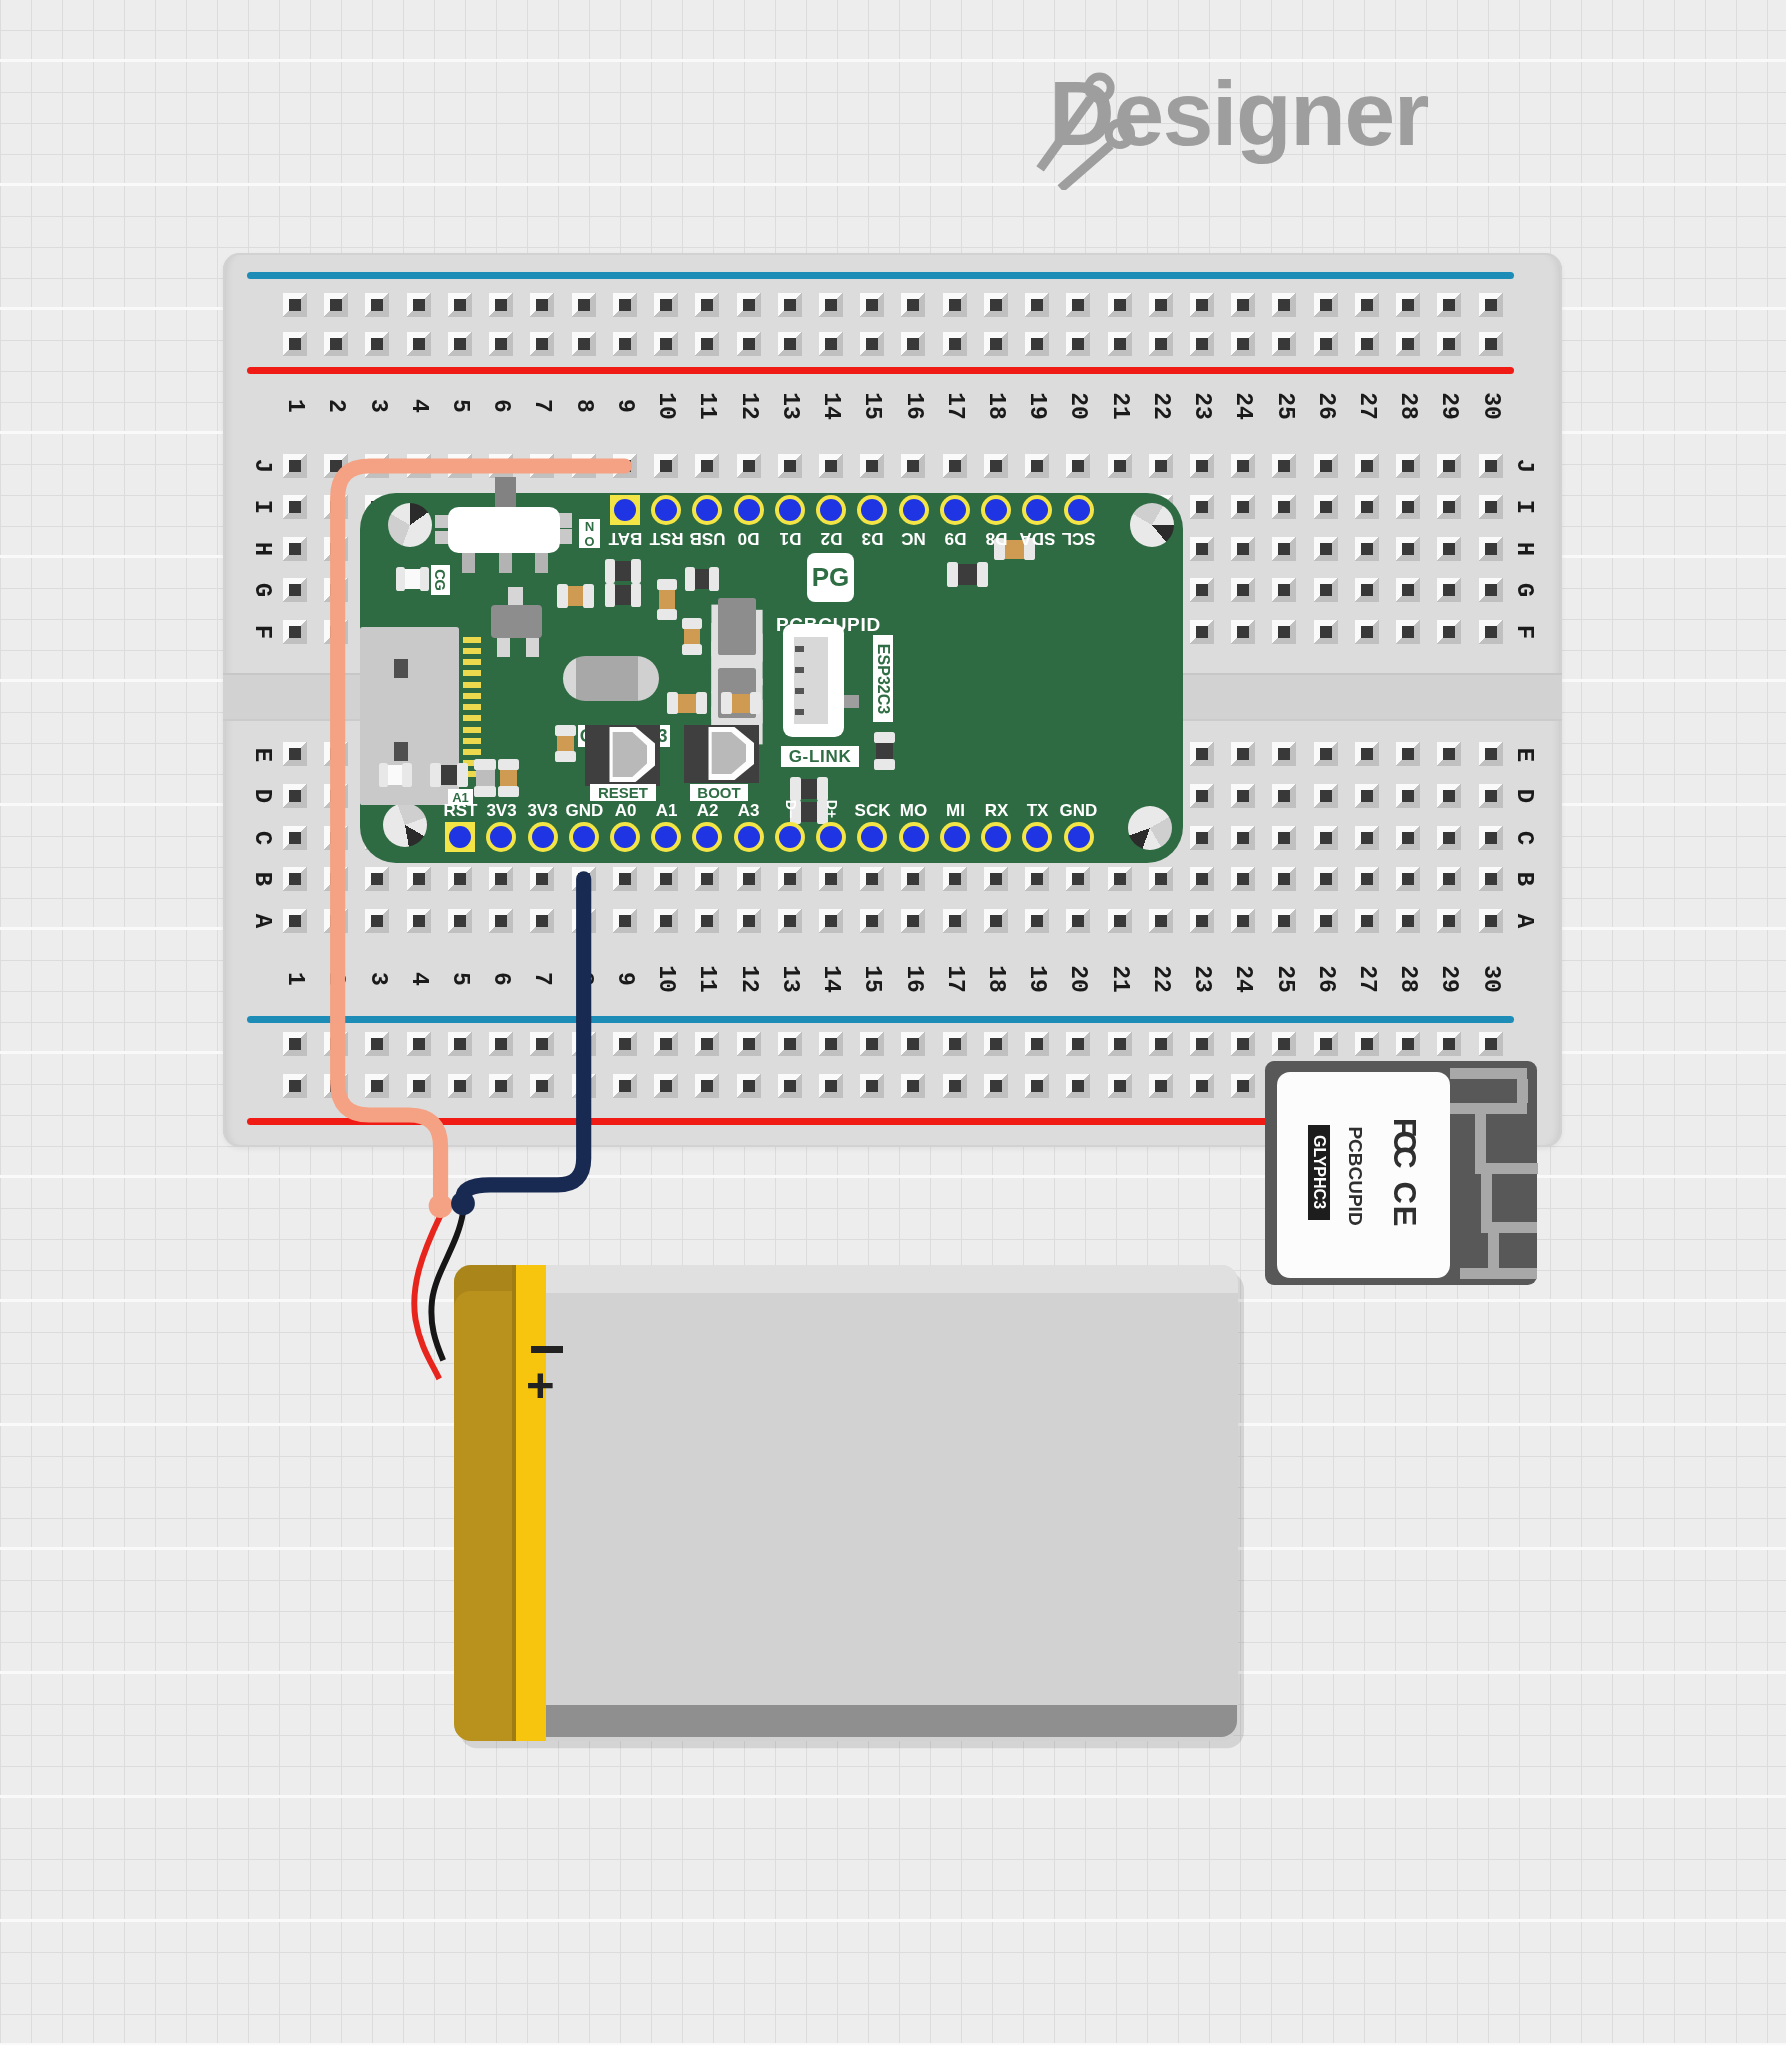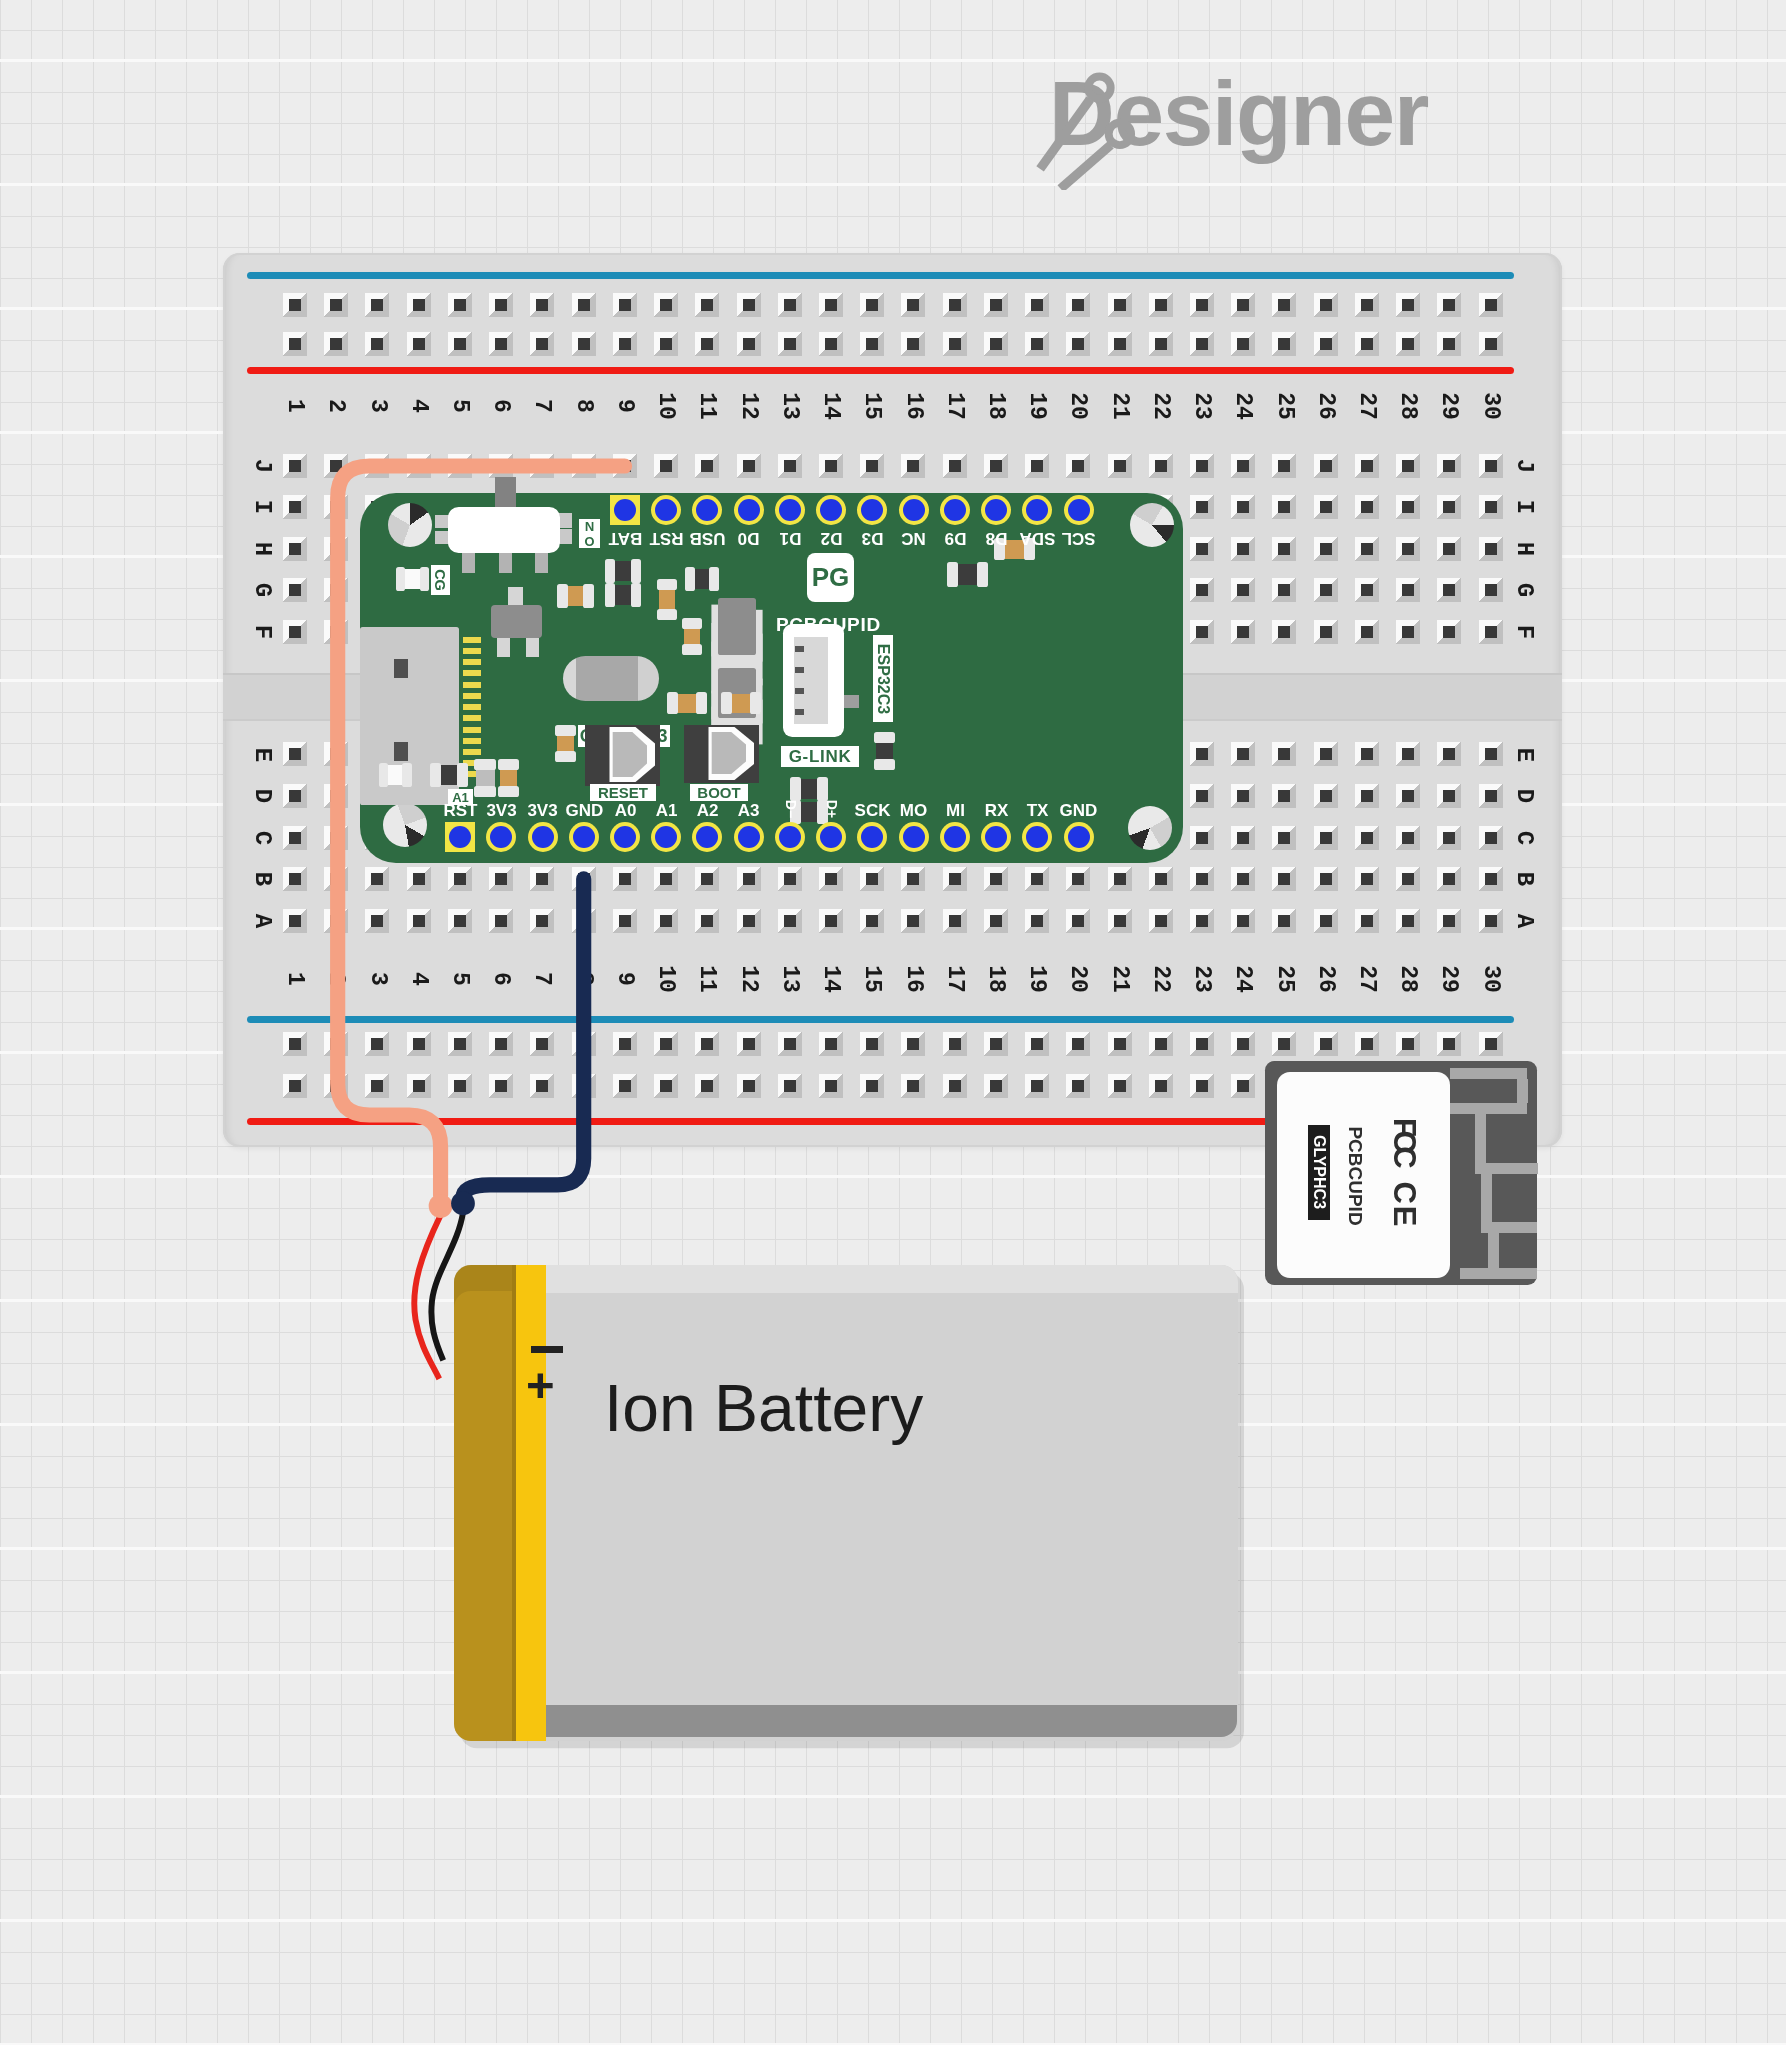--- a/index.html
+++ b/index.html
@@ -1734,17 +1734,16 @@
   </svg>
 
   <div id="battery">
     <div id="bat-top"></div>
     <div id="bat-olive"></div>
     <div id="bat-yellow"></div>
     <div id="bat-bottom"></div>
     <div id="bat-minus"></div>
     <div id="bat-plus"><span>+</span></div>
     <div id="bat-text">
-      <div>Ion Battery</div>
     </div>
   </div>
 </div>
 
 
 </body></html>

